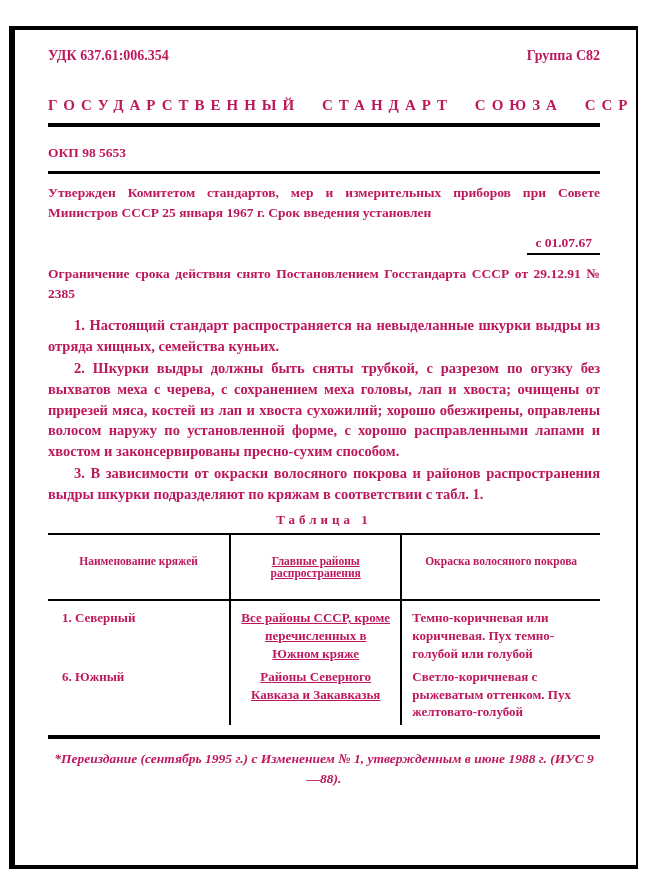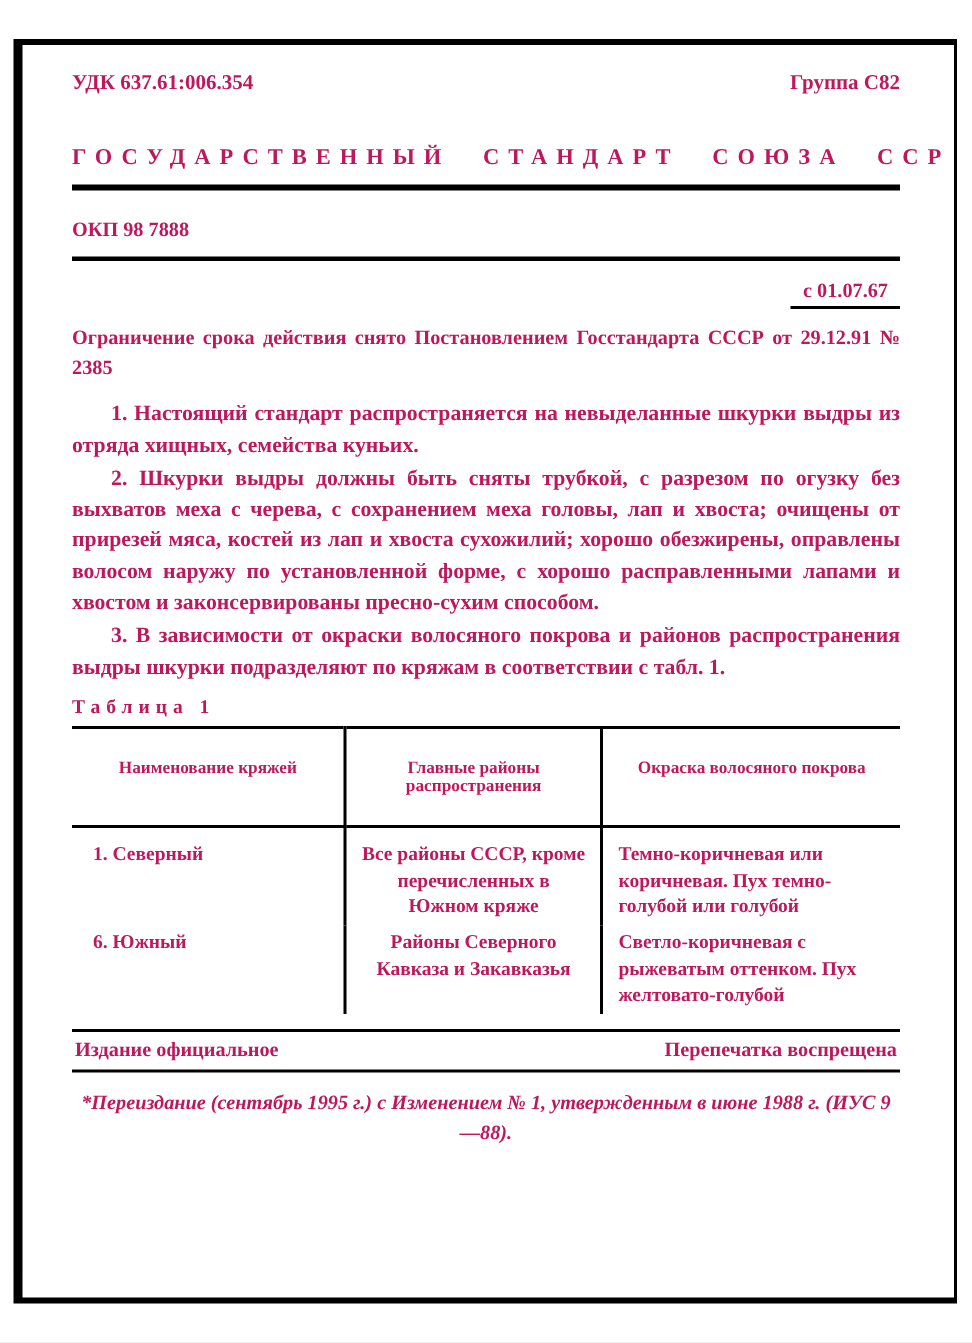--- a/index.html
+++ b/index.html
@@ -72,21 +72,21 @@
   .body-text { margin-top: 12px; }
   .body-text p {
     margin: 0 0 2px 0;
     font-size: 14.5px;
     line-height: 1.42;
     text-align: justify;
     text-indent: 26px;
   }
 
   .table-caption {
-    text-align: left;
+    text-align: center;
     font-size: 13px;
     letter-spacing: 4px;
     margin-top: 8px;
   }
   table.std {
     width: 100%;
     border-collapse: collapse;
     margin-top: 5px;
     border-top: 2px solid #000;
   }
@@ -100,21 +100,21 @@
     text-align: center;
     padding: 20px 10px;
     border-bottom: 2px solid #000;
   }
   table.std td {
     font-size: 13px;
     line-height: 1.35;
     padding: 8px 10px 4px 10px;
   }
   table.std .col1 { width: 33%; border-right: 2px solid #000; }
-  table.std .col2 { width: 31%; border-right: 2px solid #000; }
+  table.std .col2 { width: 31%; border-right: 2px solid #000; text-decoration: underline; }
   table.std .col3 { width: 36%; }
   table.std td.col1 { text-align: left; padding-left: 14px; }
   table.std td.col2 { text-align: center; }
   table.std td.col3 { text-align: left; }
   table.std tr.row2 td { padding-top: 2px; }
 
   .footer-rule1 { margin-top: 10px; }
   .footer-row {
     display: flex;
     justify-content: space-between;
@@ -138,23 +138,24 @@
 
     <div class="header-row">
       <span>УДК 637.61:006.354</span>
       <span>Группа С82</span>
     </div>
 
     <div class="org-heading">ГОСУДАРСТВЕННЫЙ СТАНДАРТ СОЮЗА ССР</div>
     <div class="heavy-rule"></div>
 
 
-    <div class="okp">ОКП 98 7888</div>
+    <div class="okp">ОКП 98 5653</div>
     <div class="rule approval-rule"></div>
 
+    <div class="approval">Утвержден Комитетом стандартов, мер и измерительных приборов при Совете Министров СССР 25 января 1967 г. Срок введения установлен</div>
     <div class="date-row">
       <span class="effective-date">с 01.07.67</span>
     </div>
 
     <div class="limitation">Ограничение срока действия снято Постановлением Госстандарта СССР от 29.12.91 № 2385</div>
 
     <div class="body-text">
       <p>1. Настоящий стандарт распространяется на невыделанные шкурки выдры из отряда хищных, семейства куньих.</p>
       <p>2. Шкурки выдры должны быть сняты трубкой, с разрезом по огузку без выхватов меха с черева, с сохранением меха головы, лап и хвоста; очищены от прирезей мяса, костей из лап и хвоста сухожилий; хорошо обезжирены, оправлены волосом наружу по установленной форме, с хорошо расправленными лапами и хвостом и законсервированы пресно-сухим способом.</p>
       <p>3. В зависимости от окраски волосяного покрова и районов распространения выдры шкурки подразделяют по кряжам в соответствии с табл. 1.</p>
@@ -178,22 +179,18 @@
         </tr>
         <tr class="row2">
           <td class="col1">6. Южный</td>
           <td class="col2">Районы Северного Кавказа и Закавказья</td>
           <td class="col3">Светло-коричневая с рыжеватым оттенком. Пух желтовато-голубой</td>
         </tr>
       </tbody>
     </table>
 
     <div class="thin-rule footer-rule1"></div>
-    <div class="footer-row">
-      <span>Издание официальное</span>
-      <span>Перепечатка воспрещена</span>
-    </div>
     <div class="thin-rule"></div>
 
     <div class="footnote">*Переиздание (сентябрь 1995 г.) с Изменением № 1, утвержденным в июне 1988 г. (ИУС 9—88).</div>
 
   </div>
 </div>
 
 </body></html>

